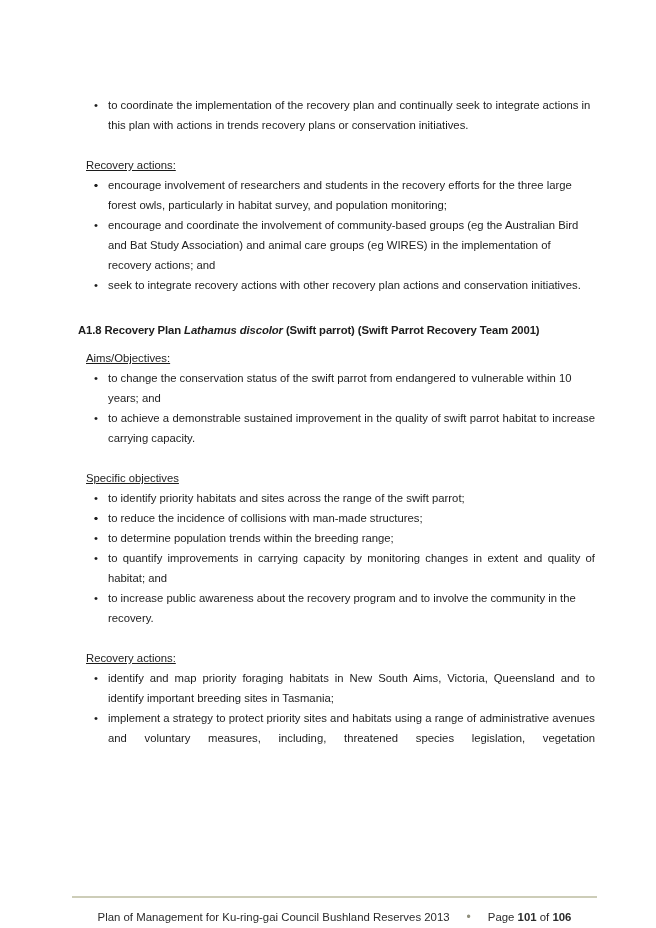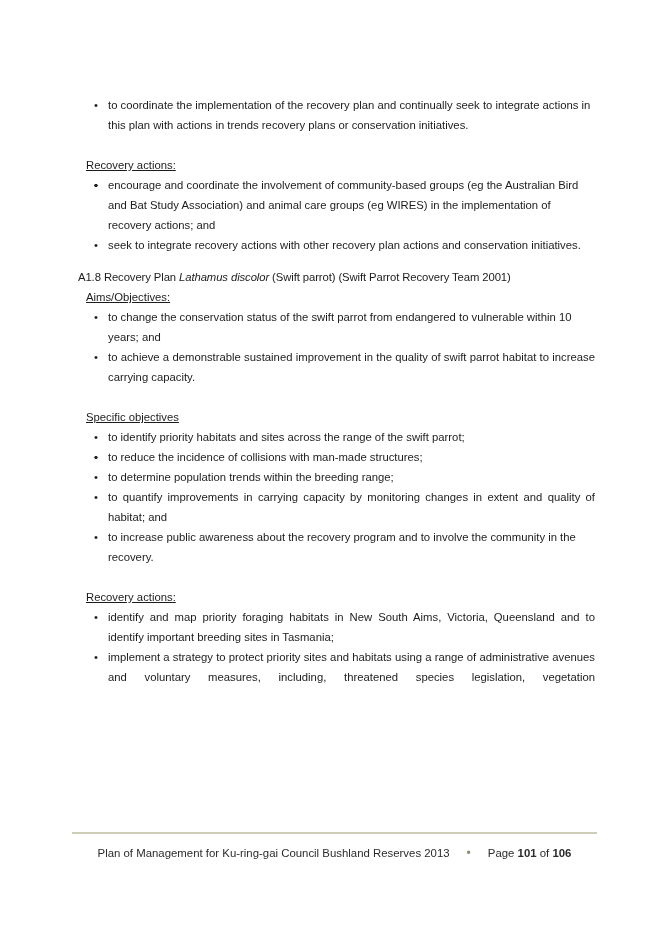--- a/index.html
+++ b/index.html
@@ -35,30 +35,30 @@
     top: 0;
   }
   .justify { text-align: justify; }
   .justify-last { text-align: justify; text-align-last: justify; }
   .uheading {
     text-decoration: underline;
     margin-top: 20px;
     padding-left: 8px;
   }
   .bheading {
-    font-weight: normal;
-    margin-top: 12px;
+    font-weight: bold;
+    margin-top: 25px;
     white-space: nowrap;
     letter-spacing: -0.1px;
   }
   .bheading .ital { font-style: italic; }
   .footer {
     position: absolute;
     left: 72px;
-    top: 832px;
+    top: 896px;
     width: 525px;
   }
   .footer .rule {
     height: 2px;
   }
   .footer .ftext {
     margin-top: 9px;
     display: flex;
     justify-content: center;
     align-items: center;
@@ -86,34 +86,35 @@
       </li>
     </ul>
 
     <div class="uheading">Recovery actions:</div>
     <ul class="bullets">
       <li>
         <span class="marker">•</span>
       </li>
       <li>
         <span class="marker">•</span>
+        <span>encourage involvement of researchers and students in the recovery efforts for the three large forest owls, particularly in habitat survey, and population monitoring;</span>
       </li>
       <li>
         <span class="marker">•</span>
         <span>encourage and coordinate the involvement of community-based groups (eg the Australian Bird and Bat Study Association) and animal care groups (eg WIRES) in the implementation of recovery actions; and</span>
       </li>
       <li>
         <span class="marker">•</span>
         <span>seek to integrate recovery actions with other recovery plan actions and conservation initiatives.</span>
       </li>
     </ul>
 
     <div class="bheading"><span>A1.8 Recovery Plan </span><span class="ital">Lathamus discolor</span><span> (Swift parrot) (Swift Parrot Recovery Team 2001)</span></div>
 
-    <div class="uheading" style="margin-top:0;">Aims/Objectives:</div>
+    <div class="uheading" style="margin-top:8px;">Aims/Objectives:</div>
     <ul class="bullets">
       <li>
         <span class="marker">•</span>
         <span>to change the conservation status of the swift parrot from endangered to vulnerable within 10 years; and</span>
       </li>
       <li class="justify">
         <span class="marker">•</span>
         <span>to achieve a demonstrable sustained improvement in the quality of swift parrot habitat to increase carrying capacity.</span>
       </li>
     </ul>

